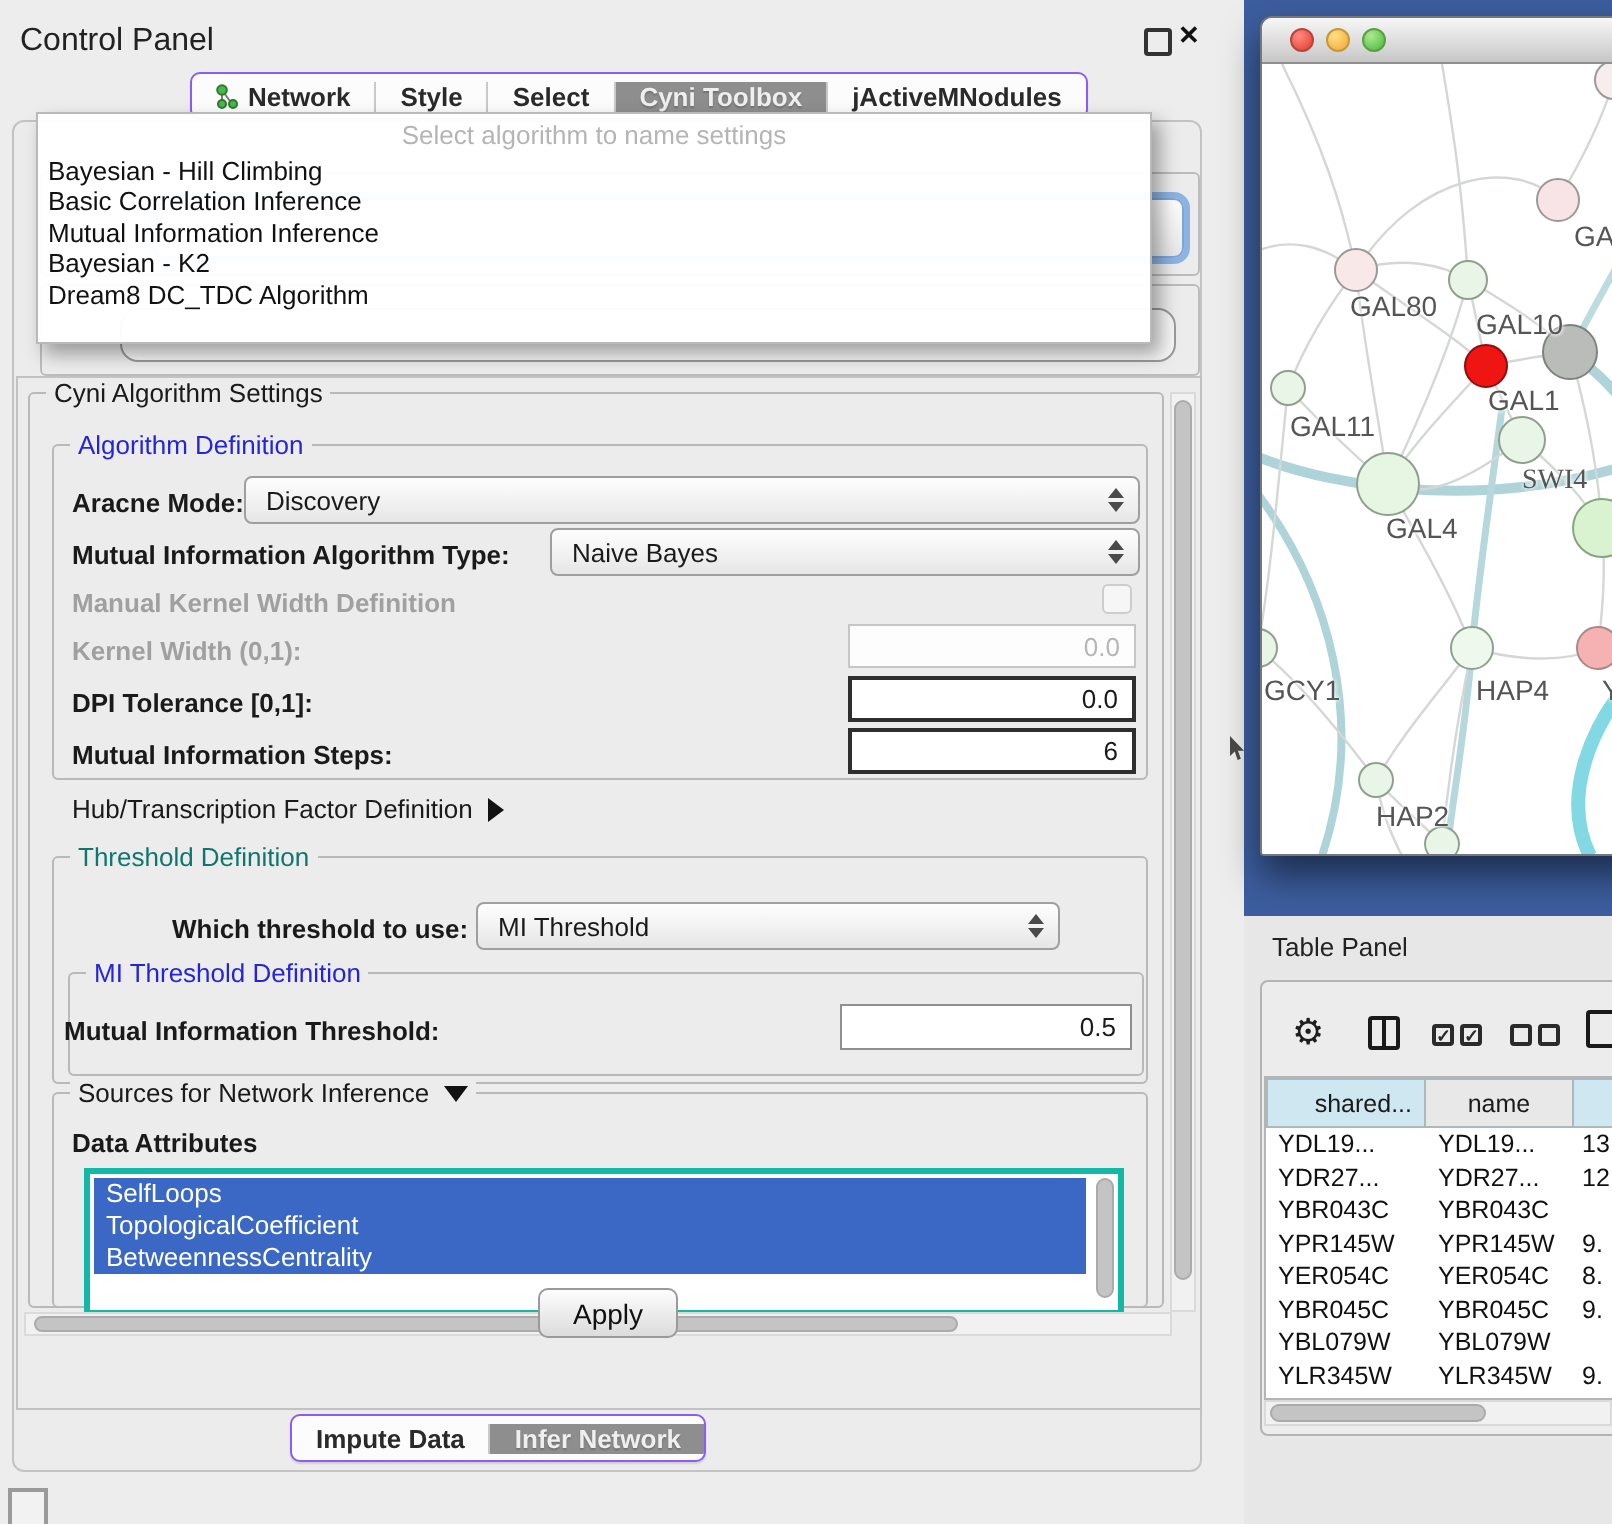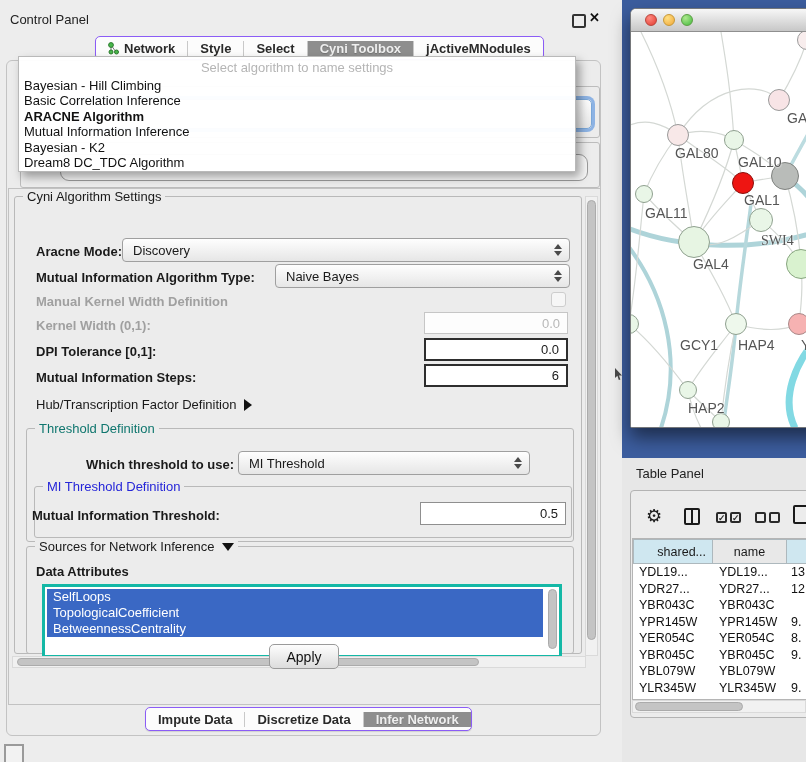--- a/index.html
+++ b/index.html
@@ -1,20 +1,20 @@
 <!DOCTYPE html>
 <html><head>
 <meta charset="utf-8">
 <style>
   html,body{margin:0;padding:0;background:#ededed;}
   #root{position:relative;width:806px;height:762px;overflow:hidden;background:#ededed;
         font-family:"Liberation Sans",sans-serif;color:#1a1a1a;}
   .abs{position:absolute;}
   
-  .cp-title{left:10px;top:12px;font-size:13px;color:#222;}
+  .cp-title{left:10px;top:12px;font-size:16px;color:#222;}
   .float-btn{left:572px;top:14px;width:10px;height:10px;border:2px solid #333;border-radius:2px;background:transparent;}
   .close-btn{left:589px;top:10px;font-size:13px;font-weight:bold;color:#111;}
   
   .tabbar{display:flex;border:1px solid #8b5cf6;border-radius:5px;overflow:hidden;
           background:#fcfcfc;height:22px;box-shadow:0 1px 1px rgba(0,0,0,.12);align-items:center;}
   .tab{display:flex;align-items:center;gap:5px;padding:0 12px;font-size:13px;font-weight:600;
        color:#2a2a2a;border-left:1px solid #c9c9c9;white-space:nowrap;}
   .tab:first-child{border-left:none;}
   .tab.selected{background:#8e8e8e;color:#efefef;text-shadow:0 1px 1px rgba(0,0,0,.2);}
   
@@ -123,33 +123,35 @@
   <div class="abs frag-group" style="left:20px;top:86px;width:578px;height:50px;"></div>
   <div class="abs frag-combo" style="left:78px;top:99px;width:512px;height:28px;"></div>
   <div class="abs frag-group" style="left:20px;top:142px;width:578px;height:44px;"></div>
   <div class="abs frag-field" style="left:60px;top:154px;width:526px;height:25px;"></div>
 
   <div class="abs popup">
     <div class="hint">Select algorithm to name settings</div>
     <div class="items">
       <div class="item">Bayesian - Hill Climbing</div>
       <div class="item">Basic Correlation Inference</div>
-      <div class="item sel">ARACNE Algorithm</div>
       <div class="item">Mutual Information Inference</div>
       <div class="item">Bayesian - K2</div>
       <div class="item">Dream8 DC_TDC Algorithm</div>
     </div>
   </div>
 
   <div class="abs viewport"></div>
 
   <div class="abs groupbox" style="left:14px;top:196px;width:566px;height:456px;">
     <span class="gtitle">Cyni Algorithm Settings</span>
   </div>
 
+  <div class="abs groupbox" style="left:26px;top:222px;width:546px;height:166px;">
+    <span class="gtitle blue">Algorithm Definition</span>
+  </div>
   <div class="abs lbl" style="left:36px;top:244px;">Aracne Mode:</div>
   <div class="abs combo" style="left:122px;top:238px;width:448px;">
     <span>Discovery</span>
     <span class="spin">
         <span class="tri-u"></span>
         <span class="tri-d"></span>
       </span>
   </div>
   <div class="abs lbl" style="left:36px;top:270px;">Mutual Information Algorithm Type:</div>
   <div class="abs combo" style="left:275px;top:264px;width:295px;">
@@ -211,23 +213,20 @@
   </div>
   <div class="abs vtrack" style="left:12px;top:656px;width:574px;height:12px;">
     <div class="thumb" style="left:4px;top:1px;width:462px;height:8px;"></div>
   </div>
 
   <div class="abs btn" style="left:269px;top:644px;width:68px;height:23px;">Apply</div>
 
   <div class="abs tabbar" style="left:145px;top:707px;">
     <div class="tab">
         <span>Impute Data</span>
-      </div>
-    <div class="tab">
-        <span>Discretize Data</span>
       </div>
     <div class="tab selected">
         <span>Infer Network</span>
       </div>
   </div>
 
   <div class="abs" style="left:4px;top:744px;width:20px;height:20px;border:2px solid #9a9a9a;background:#f2f2f2;box-sizing:border-box;"></div>
 
   <svg class="abs" style="left:614px;top:368px;" width="9" height="13" viewBox="0 0 9 13">
     <polygon points="1,0 1,10 3.4,7.8 4.8,12 6.4,11.4 5,7.4 8,7.4" fill="#4a4a4a"></polygon>
@@ -299,21 +298,21 @@
       <div class="node" style="left:48px;top:349px;width:18px;height:18px;background:#e9f6e7;border:1px solid #8fa08f;"></div>
       <div class="node" style="left:81px;top:381px;width:18px;height:18px;background:#e9f6e7;border:1px solid #8fa08f;"></div>
       
       <span class="nlabel" style="left:156px;top:78px;">GAL</span>
       <span class="nlabel" style="left:44px;top:113px;">GAL80</span>
       <span class="nlabel" style="left:107px;top:122px;">GAL10</span>
       <span class="nlabel" style="left:113px;top:160px;">GAL1</span>
       <span class="nlabel" style="left:14px;top:173px;">GAL11</span>
       <span class="nlabel" style="left:130px;top:201px;font-family:Liberation Serif, serif;">SWI4</span>
       <span class="nlabel" style="left:62px;top:224px;">GAL4</span>
-      <span class="nlabel" style="left:1px;top:305px;padding-left:48px;">GCY1</span>
+      <span class="nlabel" style="left:1px;top:305px;">GCY1</span>
       <span class="nlabel" style="left:107px;top:305px;">HAP4</span>
       <span class="nlabel" style="left:170px;top:305px;">Y</span>
       <span class="nlabel" style="left:57px;top:368px;">HAP2</span>
     </div>
   </div>
 
   <div class="abs tp-section"></div>
   <div class="abs tp-title">Table Panel</div>
   <div class="abs tp-sub"></div>
 

